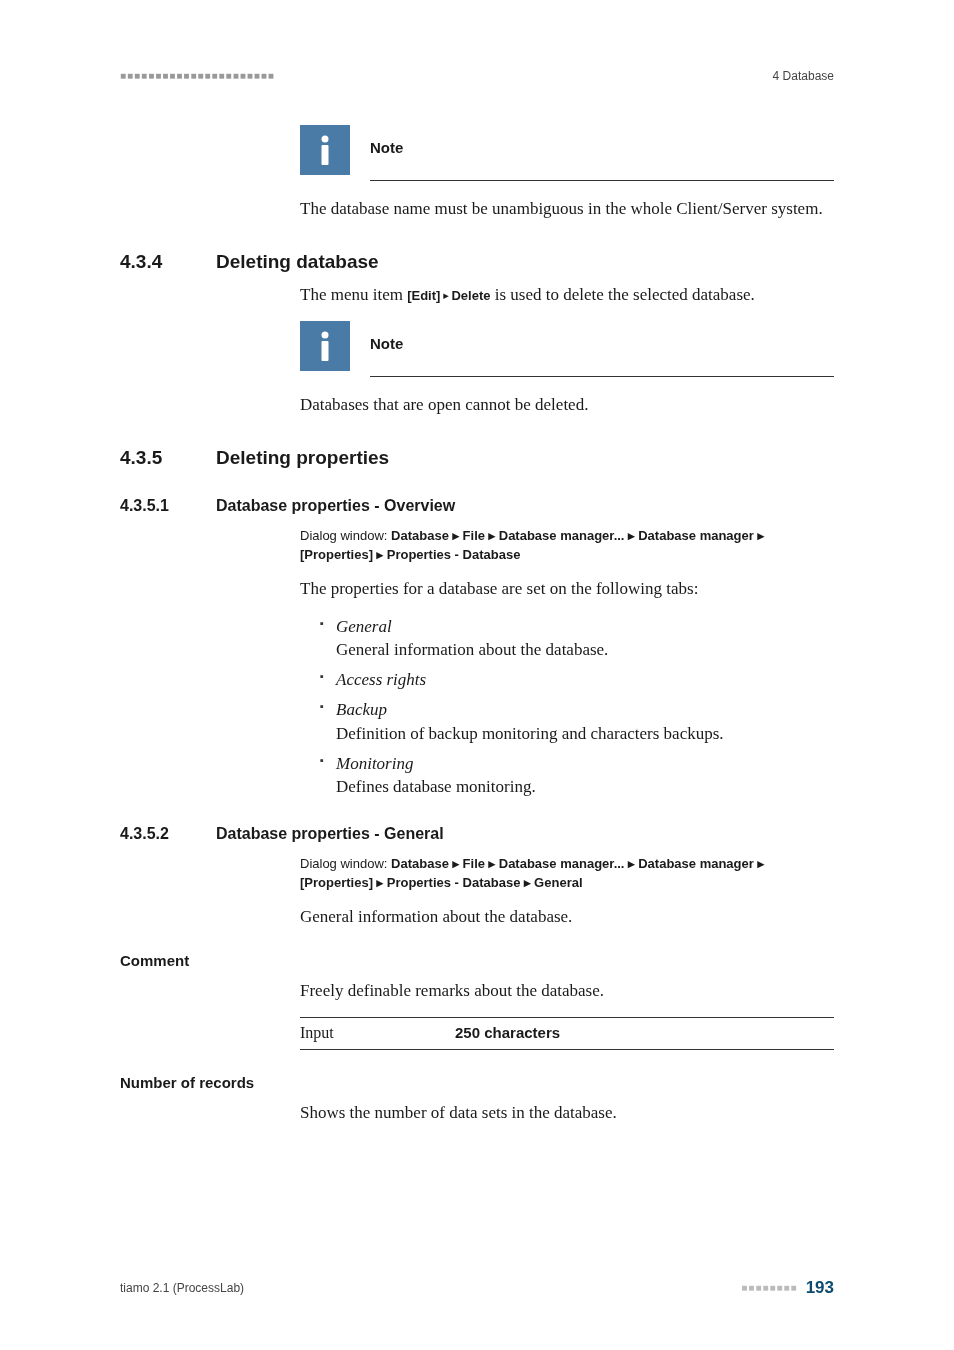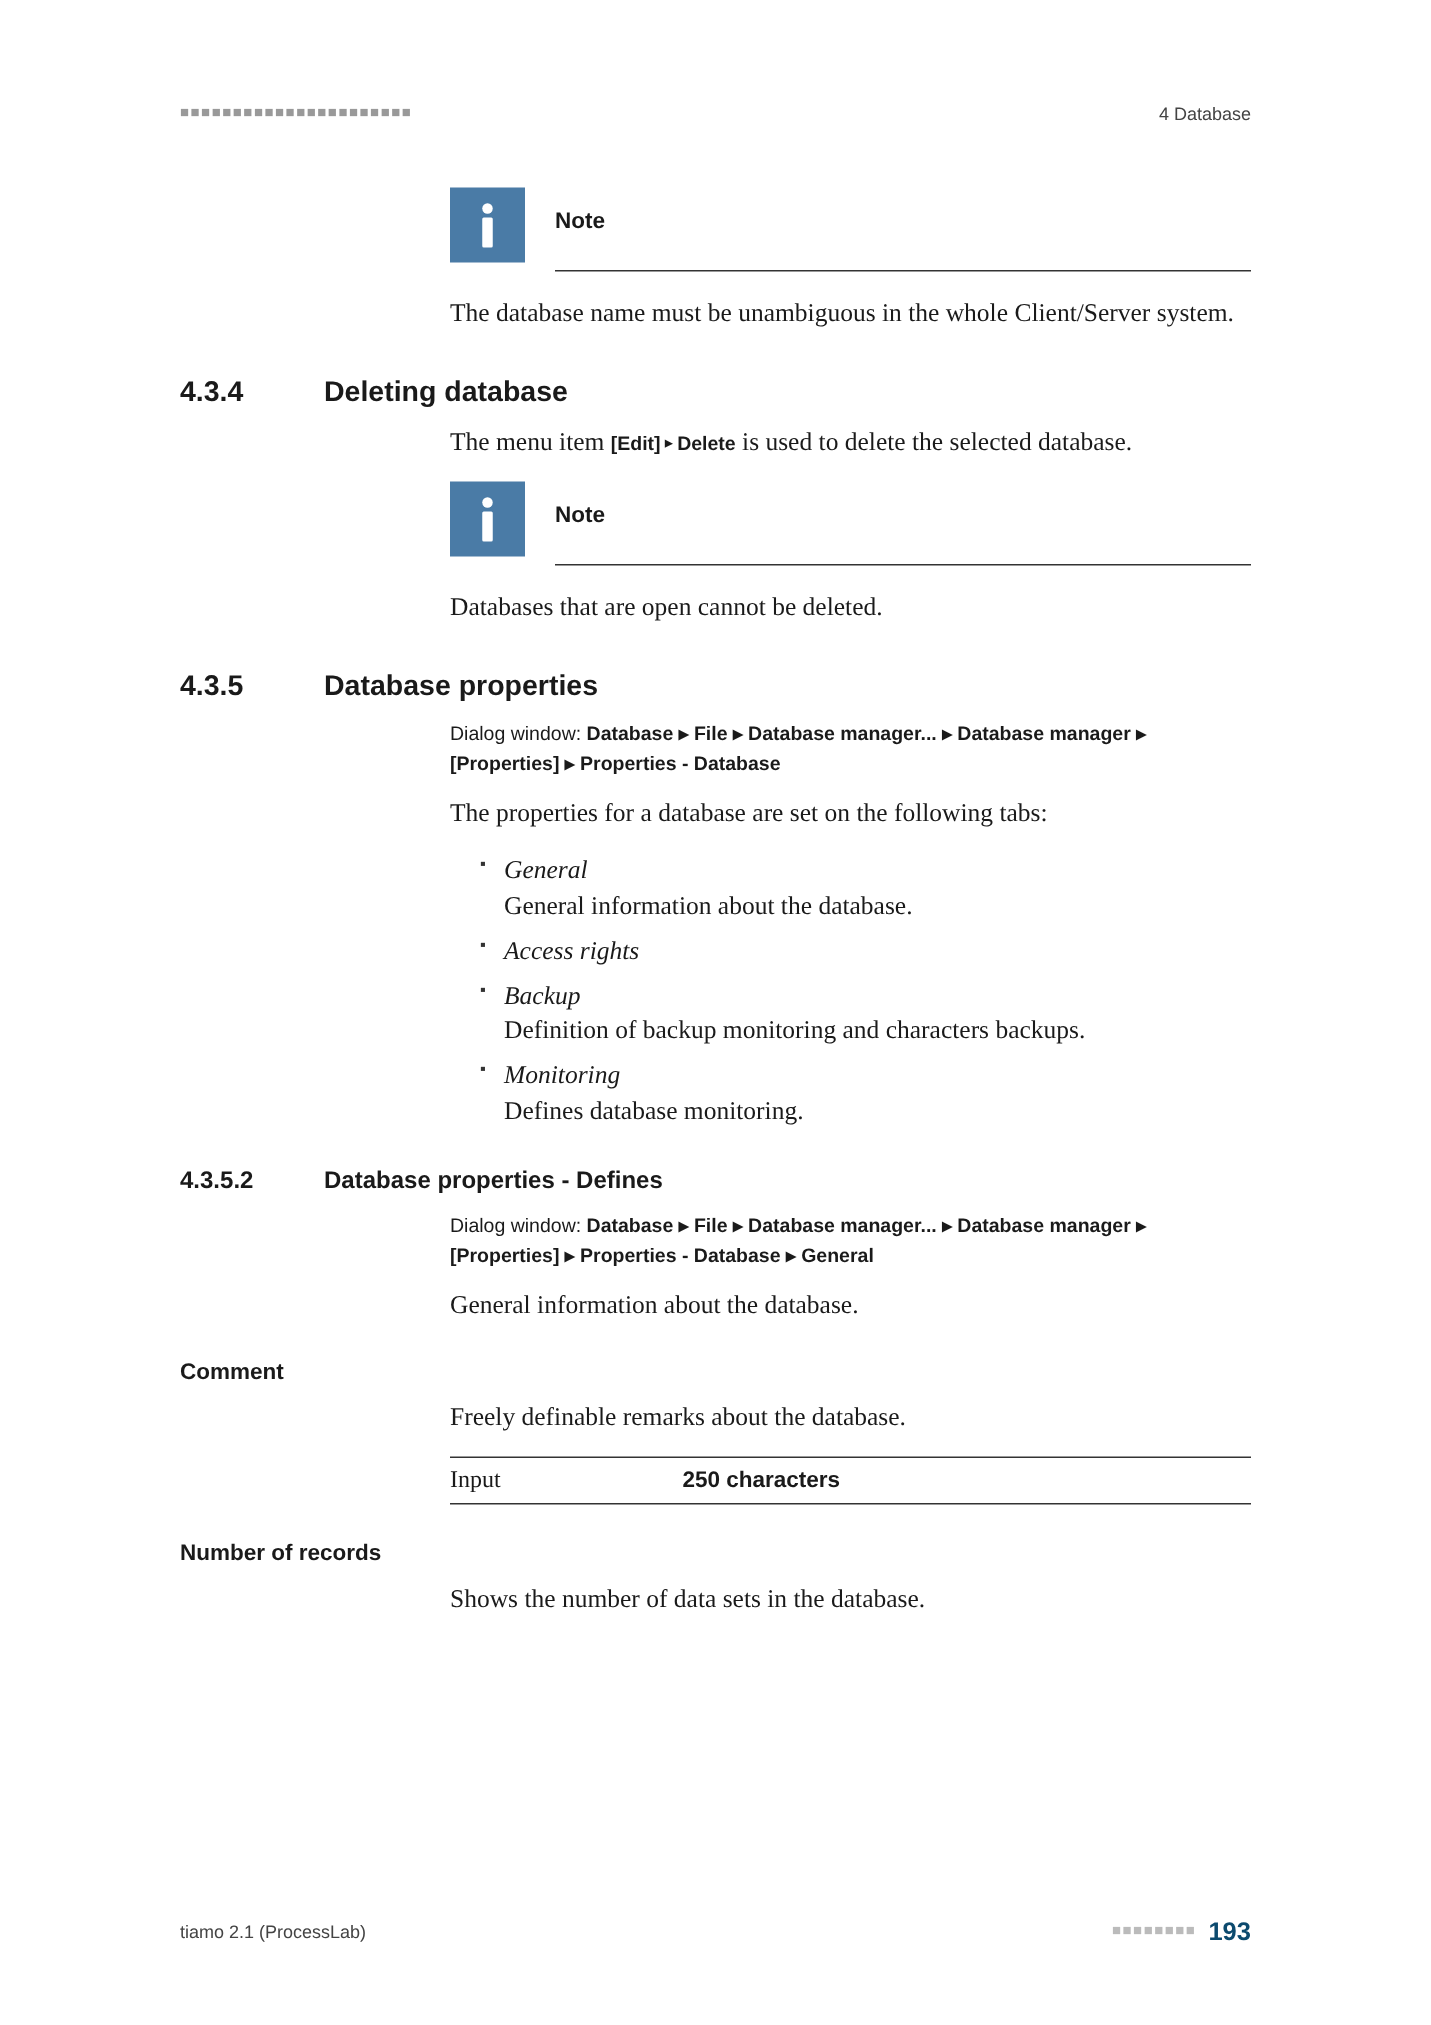--- a/index.html
+++ b/index.html
@@ -237,37 +237,41 @@
       </div>
       <div class="note-title-wrap">
         <span class="note-title">Note</span>
       </div>
     </div>
     <div class="note-body">Databases that are open cannot be deleted.</div>
   </div>
 
   <div class="h2">
     <span class="h2-num">4.3.5</span>
-    <span>Database properties</span>
-  </div>
-
+    <span>Deleting properties</span>
+  </div>
+
+  <div class="h3">
+    <span class="h3-num">4.3.5.1</span>
+    <span>Database properties - Overview</span>
+  </div>
   <div class="menuitem">
     <span>Dialog window: </span><b>Database ▸ File ▸ Database manager... ▸ Database manager ▸ [Properties] ▸ Properties - Database</b>
   </div>
   <div class="body-indent">The properties for a database are set on the following tabs:</div>
   <ul class="props">
     <li><span class="prop-title">General</span><br><span>General information about the database.</span></li>
     <li><span class="prop-title">Access rights</span><br></li>
     <li><span class="prop-title">Backup</span><br><span>Definition of backup monitoring and characters backups.</span></li>
     <li><span class="prop-title">Monitoring</span><br><span>Defines database monitoring.</span></li>
   </ul>
 
   <div class="h3">
     <span class="h3-num">4.3.5.2</span>
-    <span>Database properties - Defines</span>
+    <span>Database properties - General</span>
   </div>
   <div class="menuitem">
     <span>Dialog window: </span><b>Database ▸ File ▸ Database manager... ▸ Database manager ▸ [Properties] ▸ Properties - Database ▸ General</b>
   </div>
   <div class="body-indent">General information about the database.</div>
 
   <div class="field-label">Comment</div>
   <div class="body-indent">Freely definable remarks about the database.</div>
   <div class="input-row">
     <span class="col1">Input</span>

